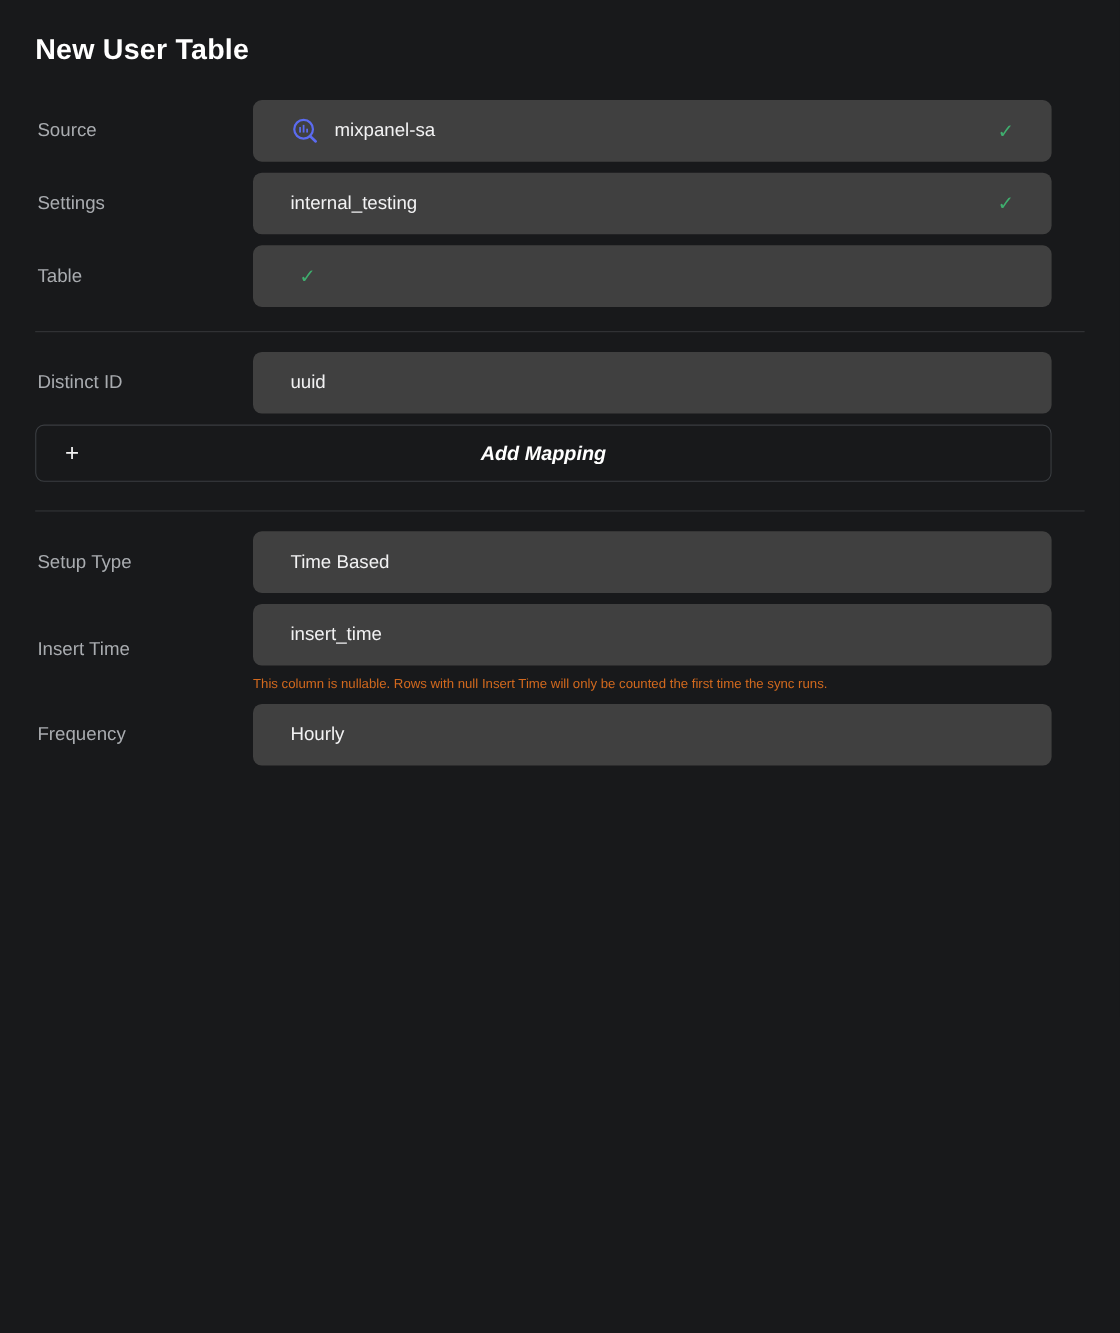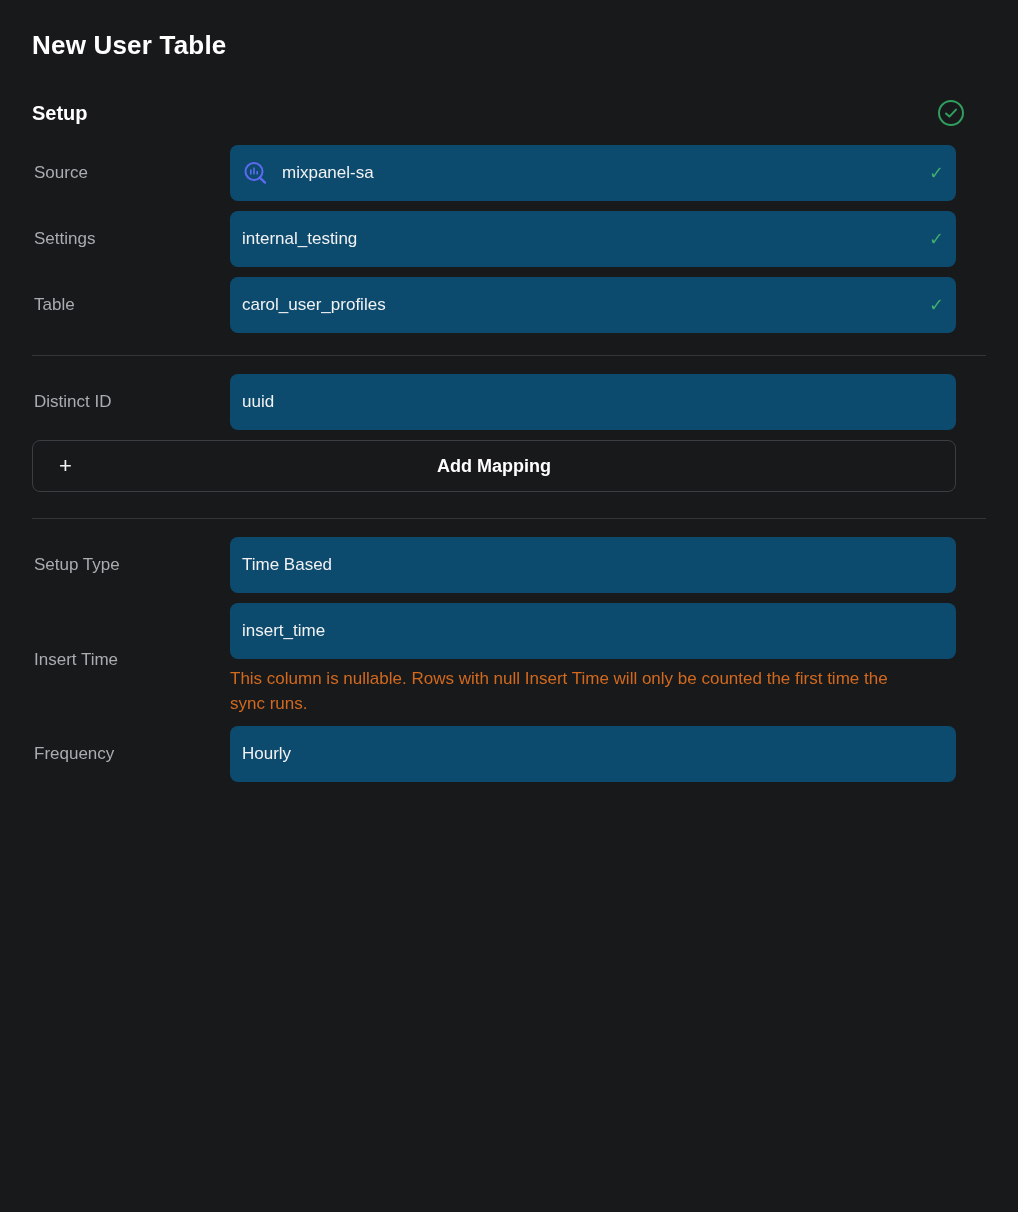--- a/index.html
+++ b/index.html
@@ -59,26 +59,26 @@
   .row-label {
     width: 198px;
     flex: none;
     font-size: 17px;
     color: #a9acb0;
     line-height: 56px;
     padding-left: 2px;
   }
   .row-field-wrap { flex: 1; min-width: 0; margin-right: 30px; }
   .field {
-    background: #0c4a6e;
+    background: #404040;
     border-radius: 8px;
     height: 56px;
     display: flex;
     align-items: center;
-    padding: 0 12px;
+    padding: 0 34px;
     font-size: 17px;
     color: #f2f2f3;
     position: relative;
   }
   .field .value { flex: 1; }
   .field .tick { color: #3fae6e; font-size: 18px; line-height: 1; margin-left: 8px; }
 
   .src-icon {
     width: 26px; height: 26px;
     flex: none;
@@ -109,48 +109,41 @@
     position: absolute;
     left: 26px;
     font-size: 22px;
     color: #f2f2f3;
     line-height: 1;
   }
   .add-mapping .am-label {
     font-size: 18px;
     font-weight: bold;
     color: #ffffff;
+    font-style: italic;
   }
 
   .note {
     color: #d2691e;
-    font-size: 17px;
+    font-size: 12px;
     line-height: 1.45;
     margin-top: 8px;
     margin-right: 30px;
     padding-left: 0;
   }
   .row.with-note .row-label { line-height: 56px; }
 </style>
 </head>
 <body>
 
 <div class="page">
 
   <h1 class="page-title">New User Table</h1>
 
   <div class="section" style="margin-top:30px;">
-    <div class="section-head">
-      <div class="section-title">Setup</div>
-      <div class="check-circle">
-        <svg width="14" height="14" viewBox="0 0 14 14">
-            <polyline points="2,7.5 5.4,10.6 12,3.6" fill="none" stroke="#2f9e5e" stroke-width="2" stroke-linecap="round" stroke-linejoin="round"></polyline>
-          </svg>
-      </div>
-    </div>
 
     <div class="rows">
 
       <div class="row">
         <div class="row-label">Source</div>
         <div class="row-field-wrap">
           <div class="field">
             <span class="src-icon">
               <svg width="26" height="26" viewBox="0 0 26 26">
                 <circle cx="12" cy="11.5" r="8.5" fill="none" stroke="#5b6bf0" stroke-width="2"></circle>
@@ -173,21 +166,20 @@
             <span class="value">internal_testing</span>
             <span class="tick">✓</span>
           </div>
         </div>
       </div>
 
       <div class="row">
         <div class="row-label">Table</div>
         <div class="row-field-wrap">
           <div class="field">
-            <span class="value">carol_user_profiles</span>
             <span class="tick">✓</span>
           </div>
         </div>
       </div>
 
     </div>
   </div>
 
   <div class="divider"></div>
 

